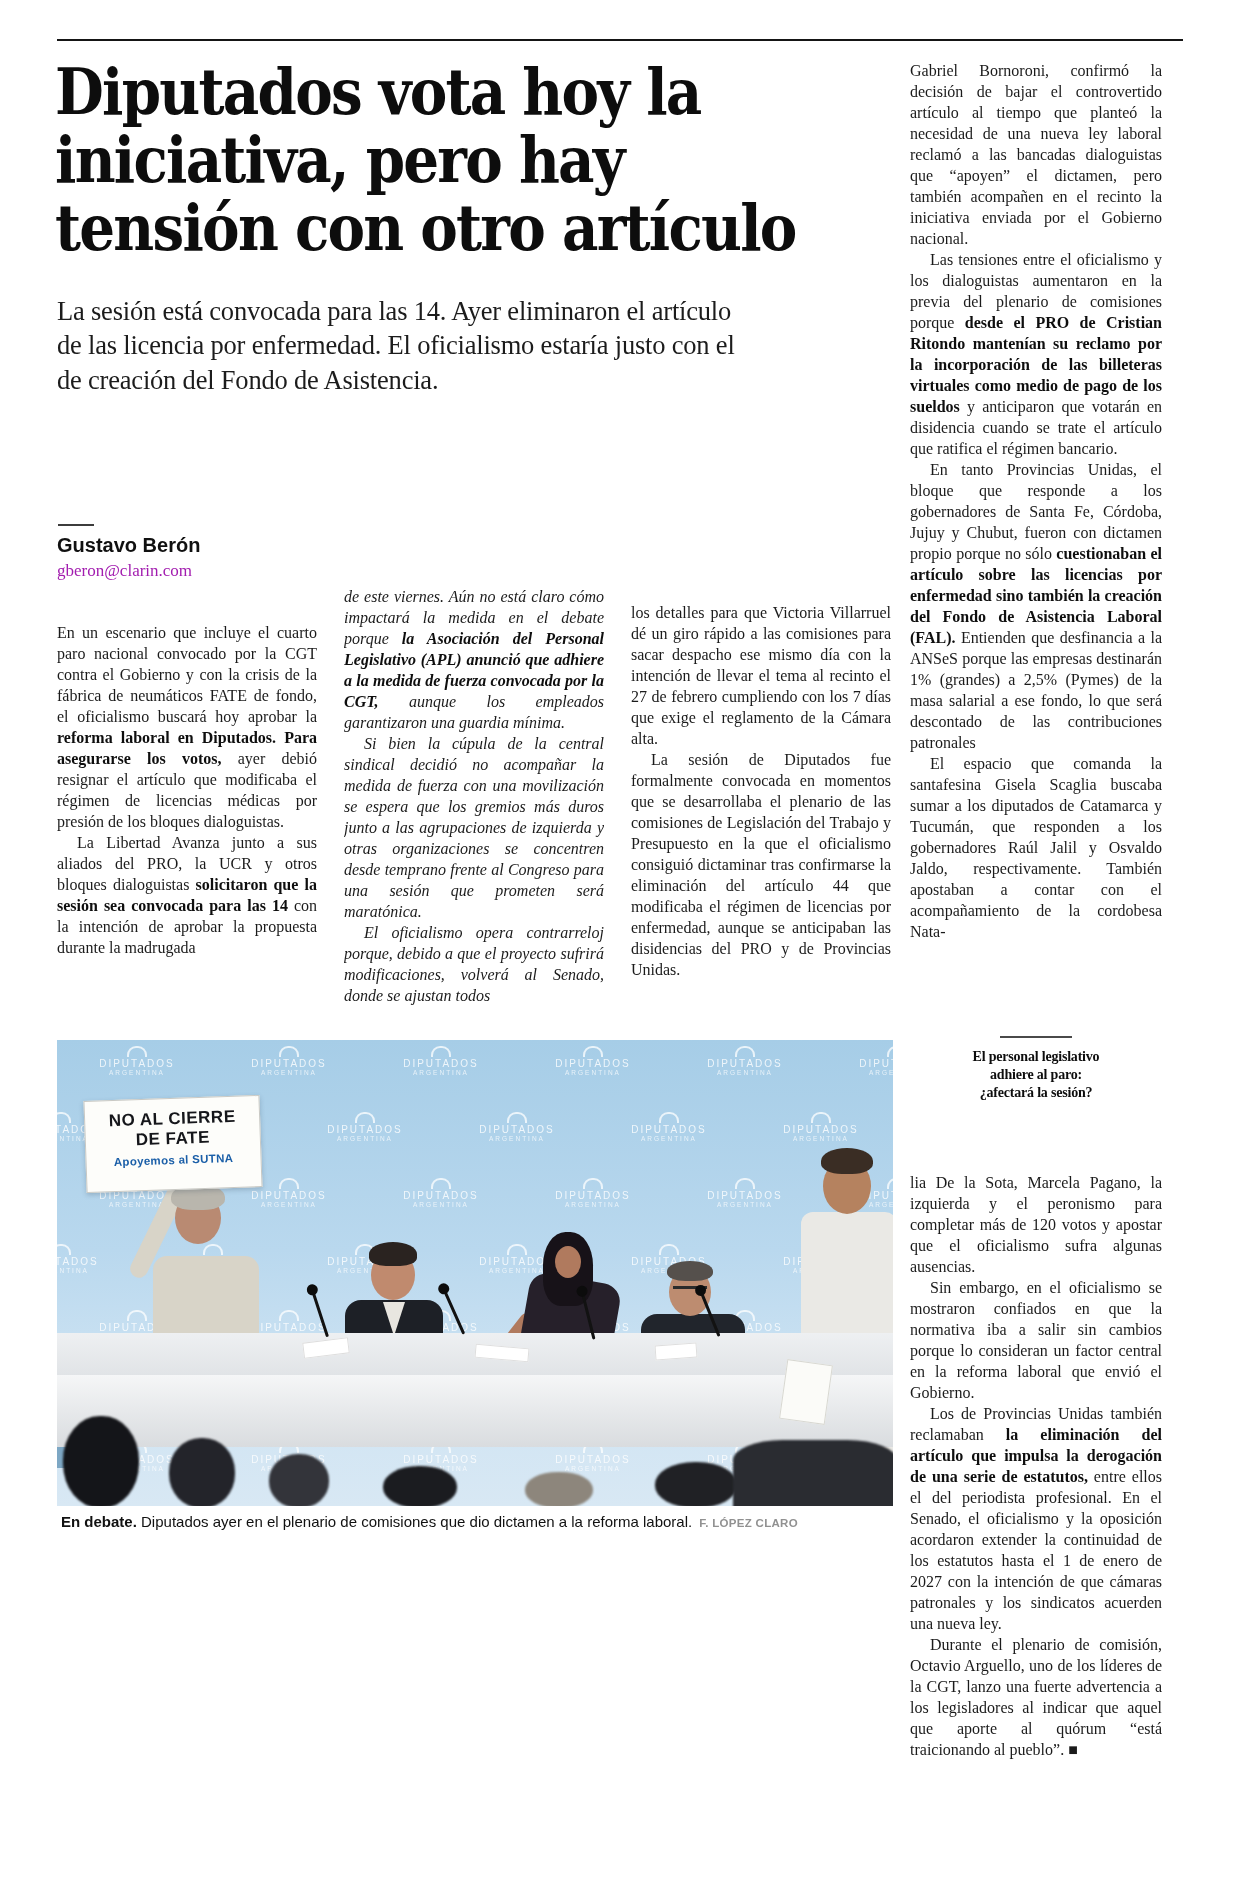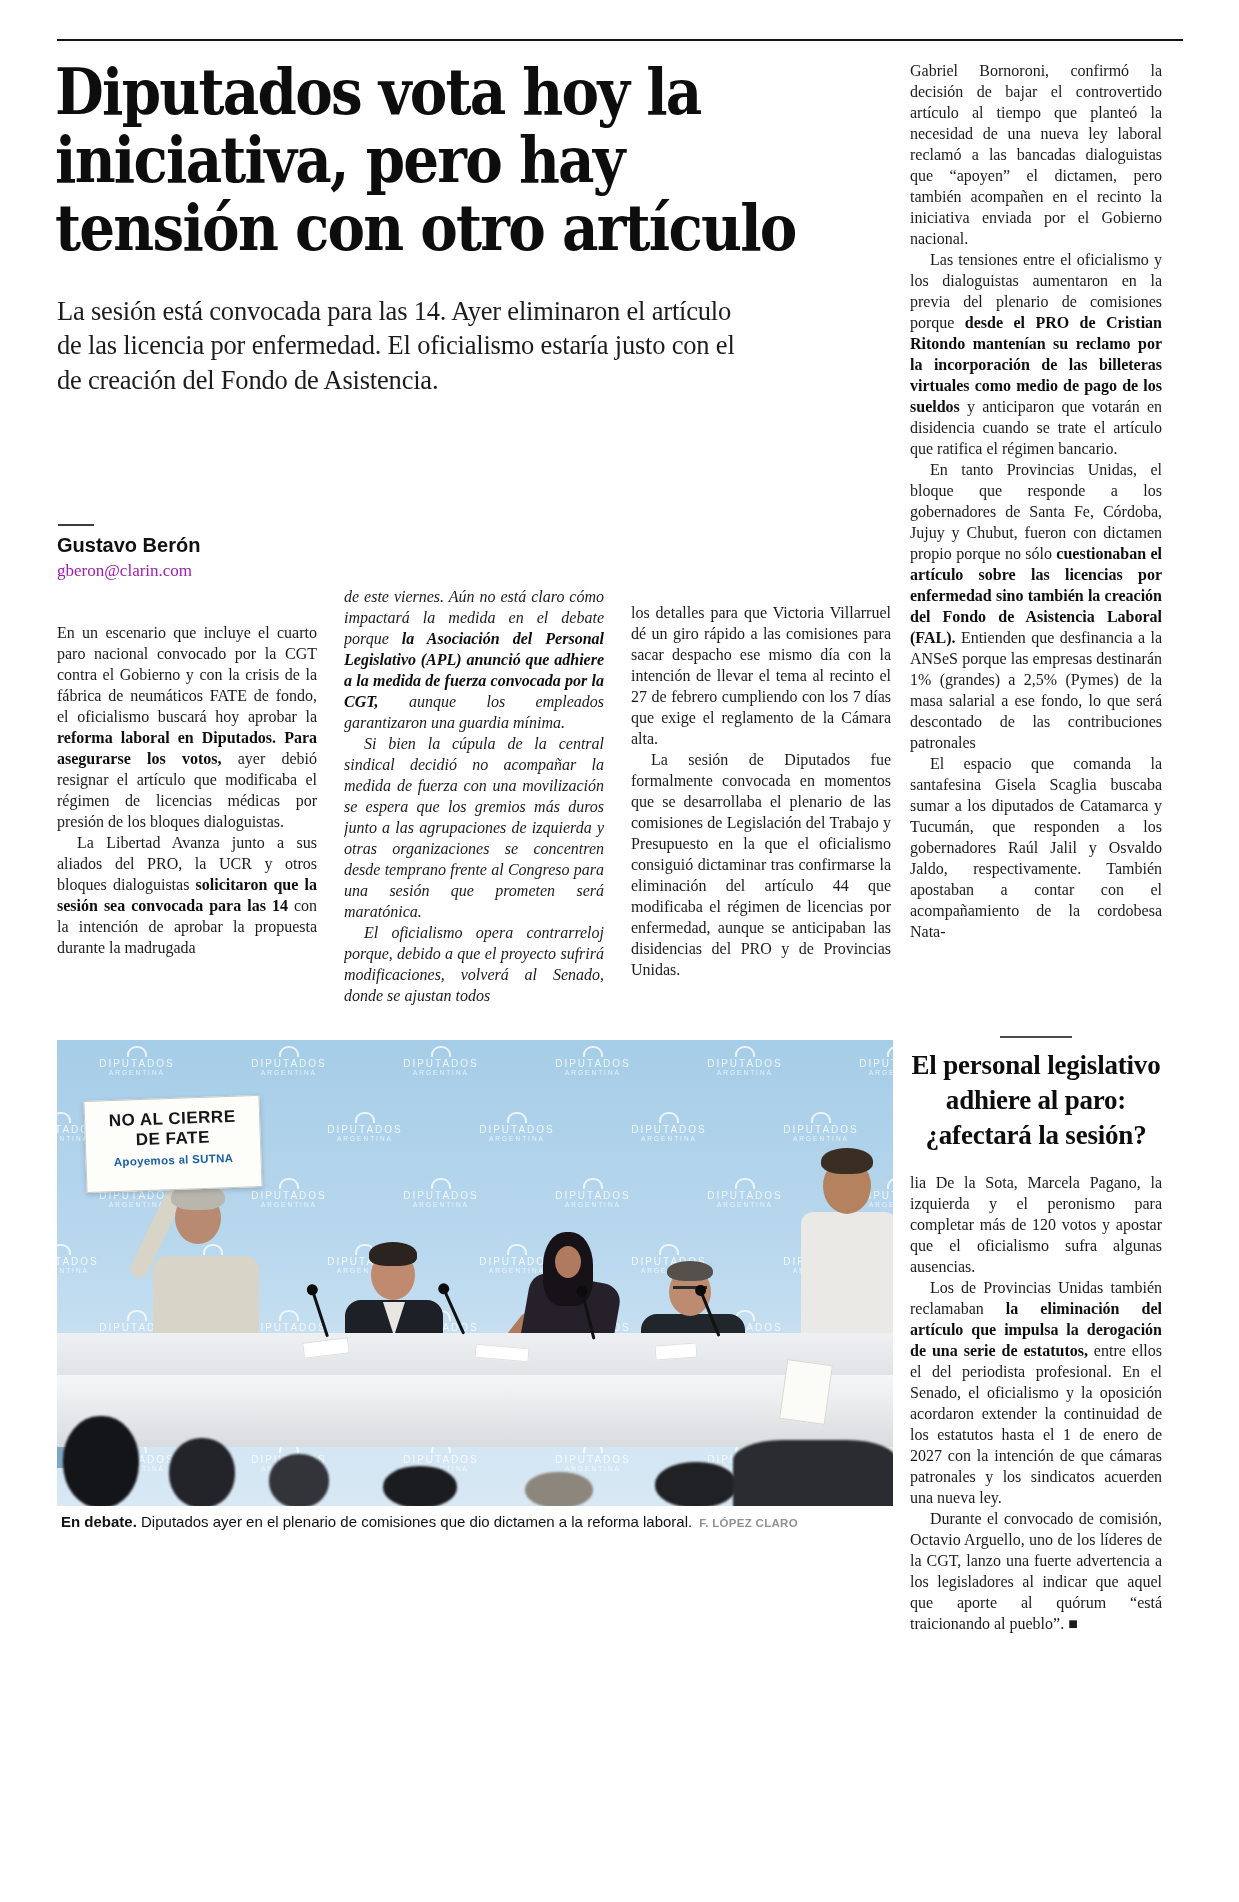--- a/index.html
+++ b/index.html
@@ -26,21 +26,21 @@
   .col p.ind{text-indent:20px;}
   .col b{font-weight:bold;color:#0e0e0e;}
   .col1{left:57px;top:602px;height:440px;margin-top:20px;}
   .col2{left:344px;top:586px;height:440px;font-style:italic;}
   .col3{left:631px;top:602px;height:440px;}
   .rt{left:910px;top:60px;width:252px;height:976px;}
   .rb{left:910px;top:1172px;width:252px;height:700px;}
 
   .sb-rule{position:absolute;left:1000px;top:1036px;width:72px;height:2px;background:#4a4a4a;}
   .sb-head{position:absolute;left:905px;top:1048px;width:262px;margin:0;text-align:center;
-    font-family:"Liberation Serif",serif;font-weight:bold;font-size:27px;line-height:1.3;
+    font-family:"Liberation Serif",serif;font-weight:bold;font-size:14px;line-height:1.3;
     letter-spacing:-.2px;color:#0d0d0d;white-space:pre-line;}
 
   
   .photo{position:absolute;left:57px;top:1040px;width:836px;height:466px;overflow:hidden;
     background:linear-gradient(180deg,#a6cde7 0%,#b9d8ee 45%,#cfe4f3 75%,#d8e8f4 100%);}
   .wm{position:absolute;width:124px;text-align:center;color:rgba(255,255,255,.8);pointer-events:none;}
   .wm .arc{width:16px;height:9px;margin:0 auto 1px auto;border:2px solid rgba(255,255,255,.75);
     border-bottom:none;border-radius:9px 9px 0 0;}
   .wm .l1{display:block;font-family:"Liberation Sans",sans-serif;font-weight:normal;
     font-size:10px;letter-spacing:2px;}
@@ -148,22 +148,23 @@
       <p class="ind"><span>El espacio que comanda la santafesina Gisela Scaglia buscaba sumar a los diputados de Catamarca y Tucumán, que responden a los gobernadores Raúl Jalil y Osvaldo Jaldo, respectivamente. También apostaban a contar con el acompañamiento de la cordobesa Nata-</span></p>
     </div>
 
   <div class="sb-rule"></div>
   <h2 class="sb-head">El personal legislativo
 adhiere al paro:
 ¿afectará la sesión?</h2>
 
   <div class="col rb">
       <p><span>lia De la Sota, Marcela Pagano, la izquierda y el peronismo para completar más de 120 votos y apostar que el oficialismo sufra algunas ausencias.</span></p>
+      <p class="ind"><span>Sin embargo, en el oficialismo se mostraron confiados en que la normativa iba a salir sin cambios porque lo consideran un factor central en la reforma laboral que envió el Gobierno.</span></p>
       <p class="ind"><span>Los de Provincias Unidas también reclamaban </span><b>la eliminación del artículo que impulsa la derogación de una serie de estatutos,</b><span> entre ellos el del periodista profesional. En el Senado, el oficialismo y la oposición acordaron extender la continuidad de los estatutos hasta el 1 de enero de 2027 con la intención de que cámaras patronales y los sindicatos acuerden una nueva ley.</span></p>
-      <p class="ind"><span>Durante el convocado de comisión, Octavio Arguello, uno de los líderes de la CGT, lanzo una fuerte advertencia a los legisladores al indicar que aquel que aporte al quórum “está traicionando al pueblo”. ■</span></p>
+      <p class="ind"><span>Durante el plenario de comisión, Octavio Arguello, uno de los líderes de la CGT, lanzo una fuerte advertencia a los legisladores al indicar que aquel que aporte al quórum “está traicionando al pueblo”. ■</span></p>
     </div>
 
   <div class="photo">
     <div>
         <div class="wm" style="left: 18px; top: 6px;">
           <div class="arc"></div>
           <span class="l1">DIPUTADOS</span>
           <span class="l2">ARGENTINA</span>
         </div>
         <div class="wm" style="left: 170px; top: 6px;">

